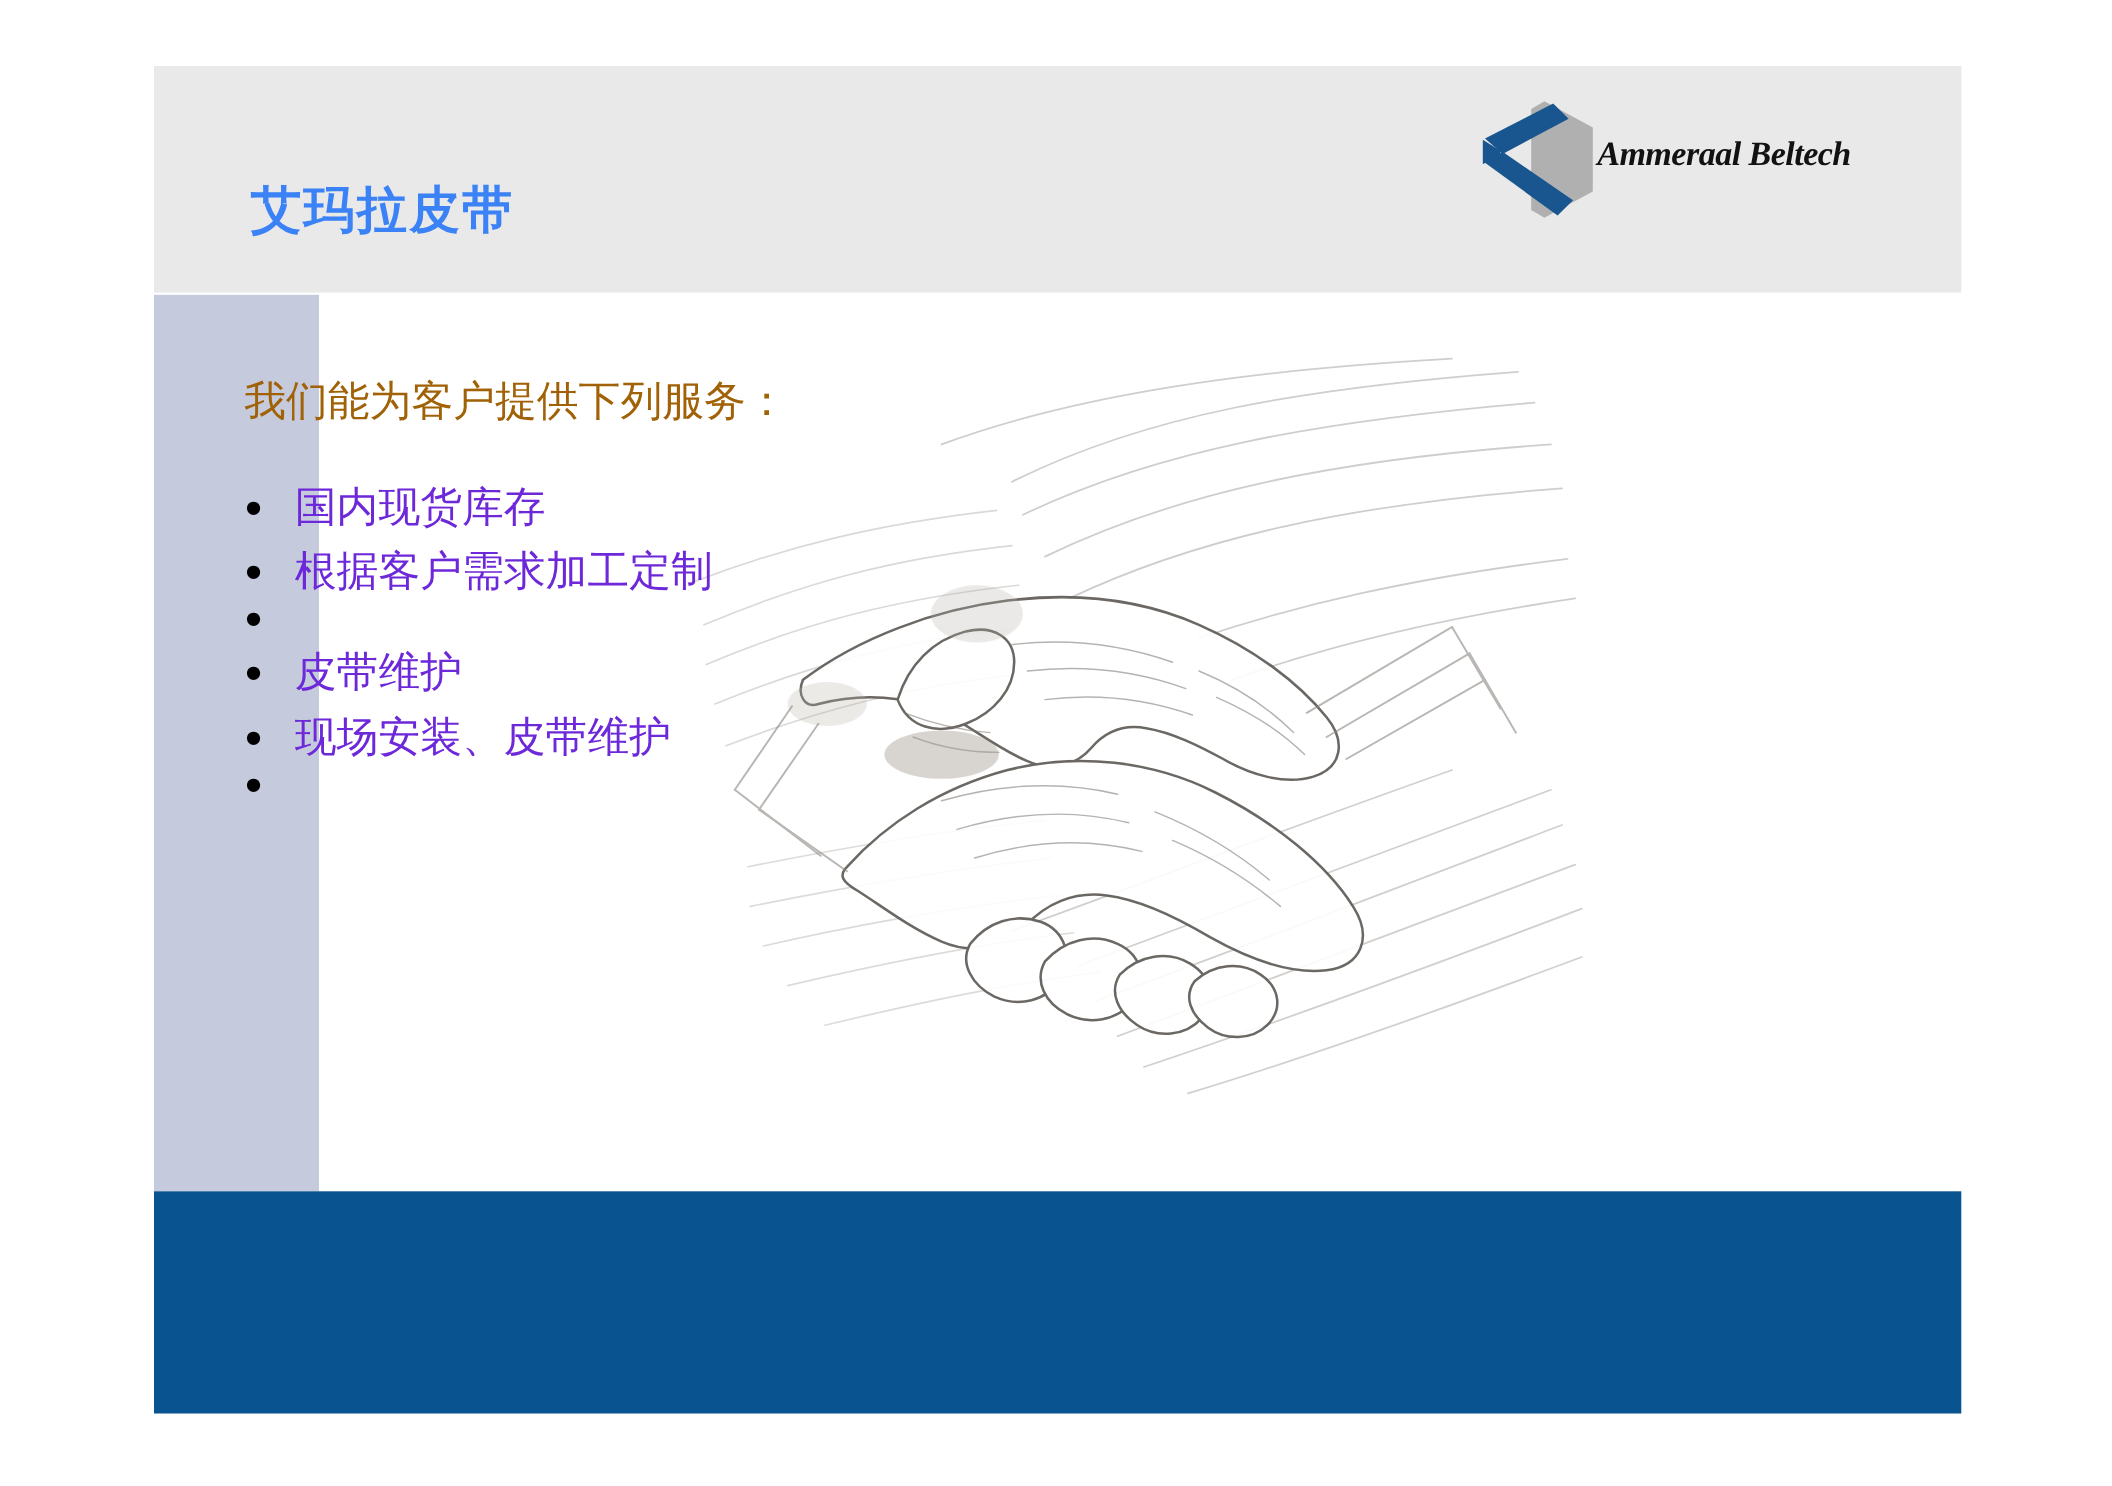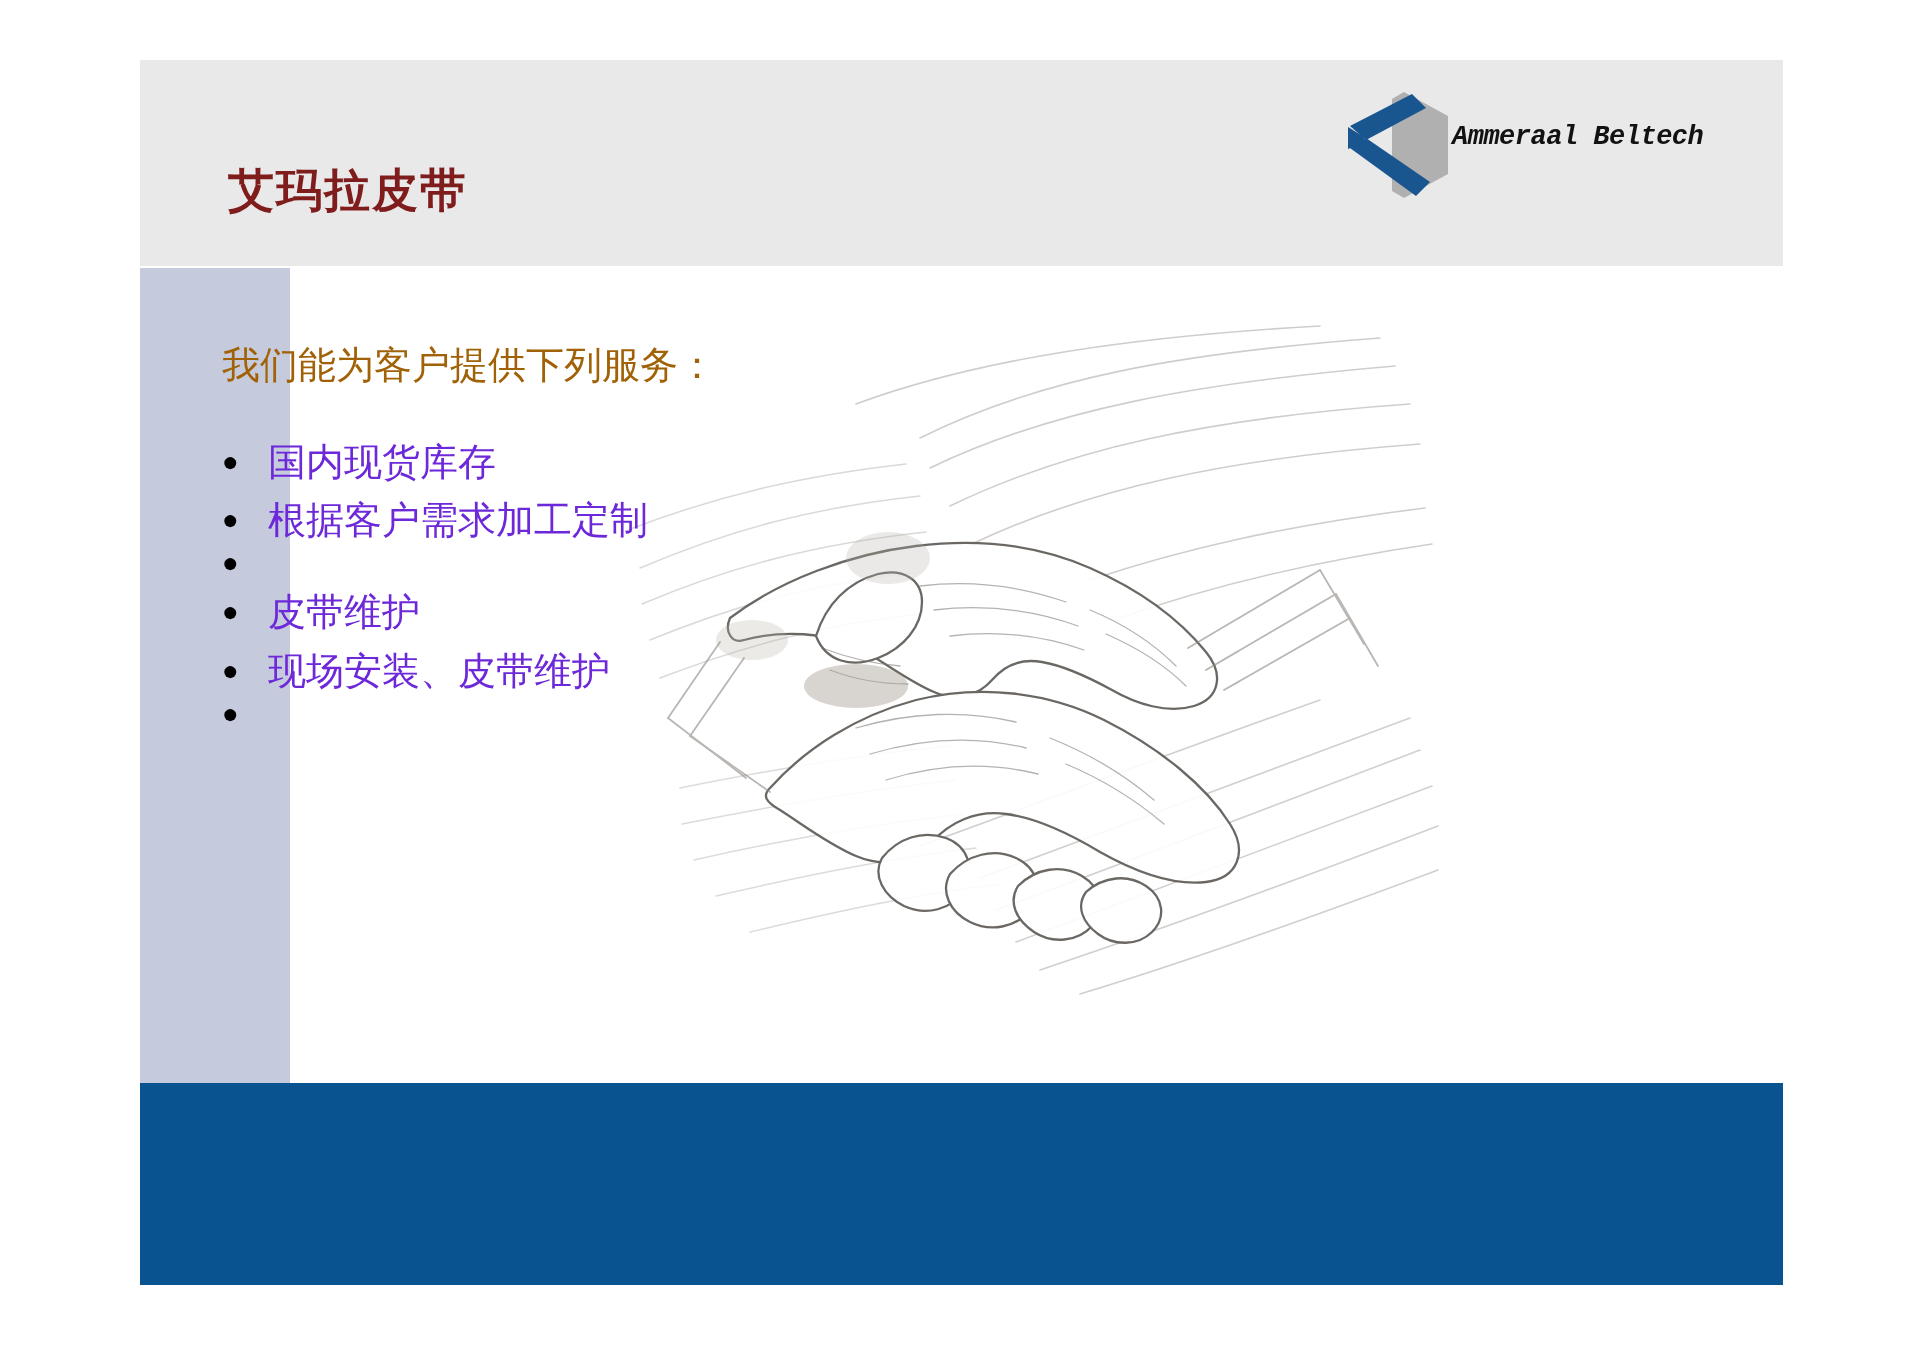--- a/index.html
+++ b/index.html
@@ -34,21 +34,21 @@
     background: #e9e9e9;
   }
 
   #slide-title {
     position: absolute;
     left: 228px;
     top: 166px;
     font-family: "Liberation Serif", "DejaVu Serif", serif;
     font-size: 46px;
     font-weight: 700;
-    color: #7f1d1d;
+    color: #3b82f6;
     letter-spacing: 2px;
     white-space: nowrap;
     line-height: 1.1;
   }
 
   
   #logo {
     position: absolute;
     left: 1344px;
     top: 86px;
@@ -58,22 +58,22 @@
   #logo-mark {
     position: absolute;
     left: 0; top: 0;
     width: 110px;
     height: 118px;
   }
   #logo-text {
     position: absolute;
     left: 108px;
     top: 36px;
-    font-family: Liberation Mono, monospace;
-    font-size: 27px;
+    font-family: Liberation Serif, serif;
+    font-size: 31px;
     font-weight: 700;
     font-style: italic;
     color: #121212;
     white-space: nowrap;
     letter-spacing: -0.5px;
     text-align: center;
   }
 
   
   #sidebar {

